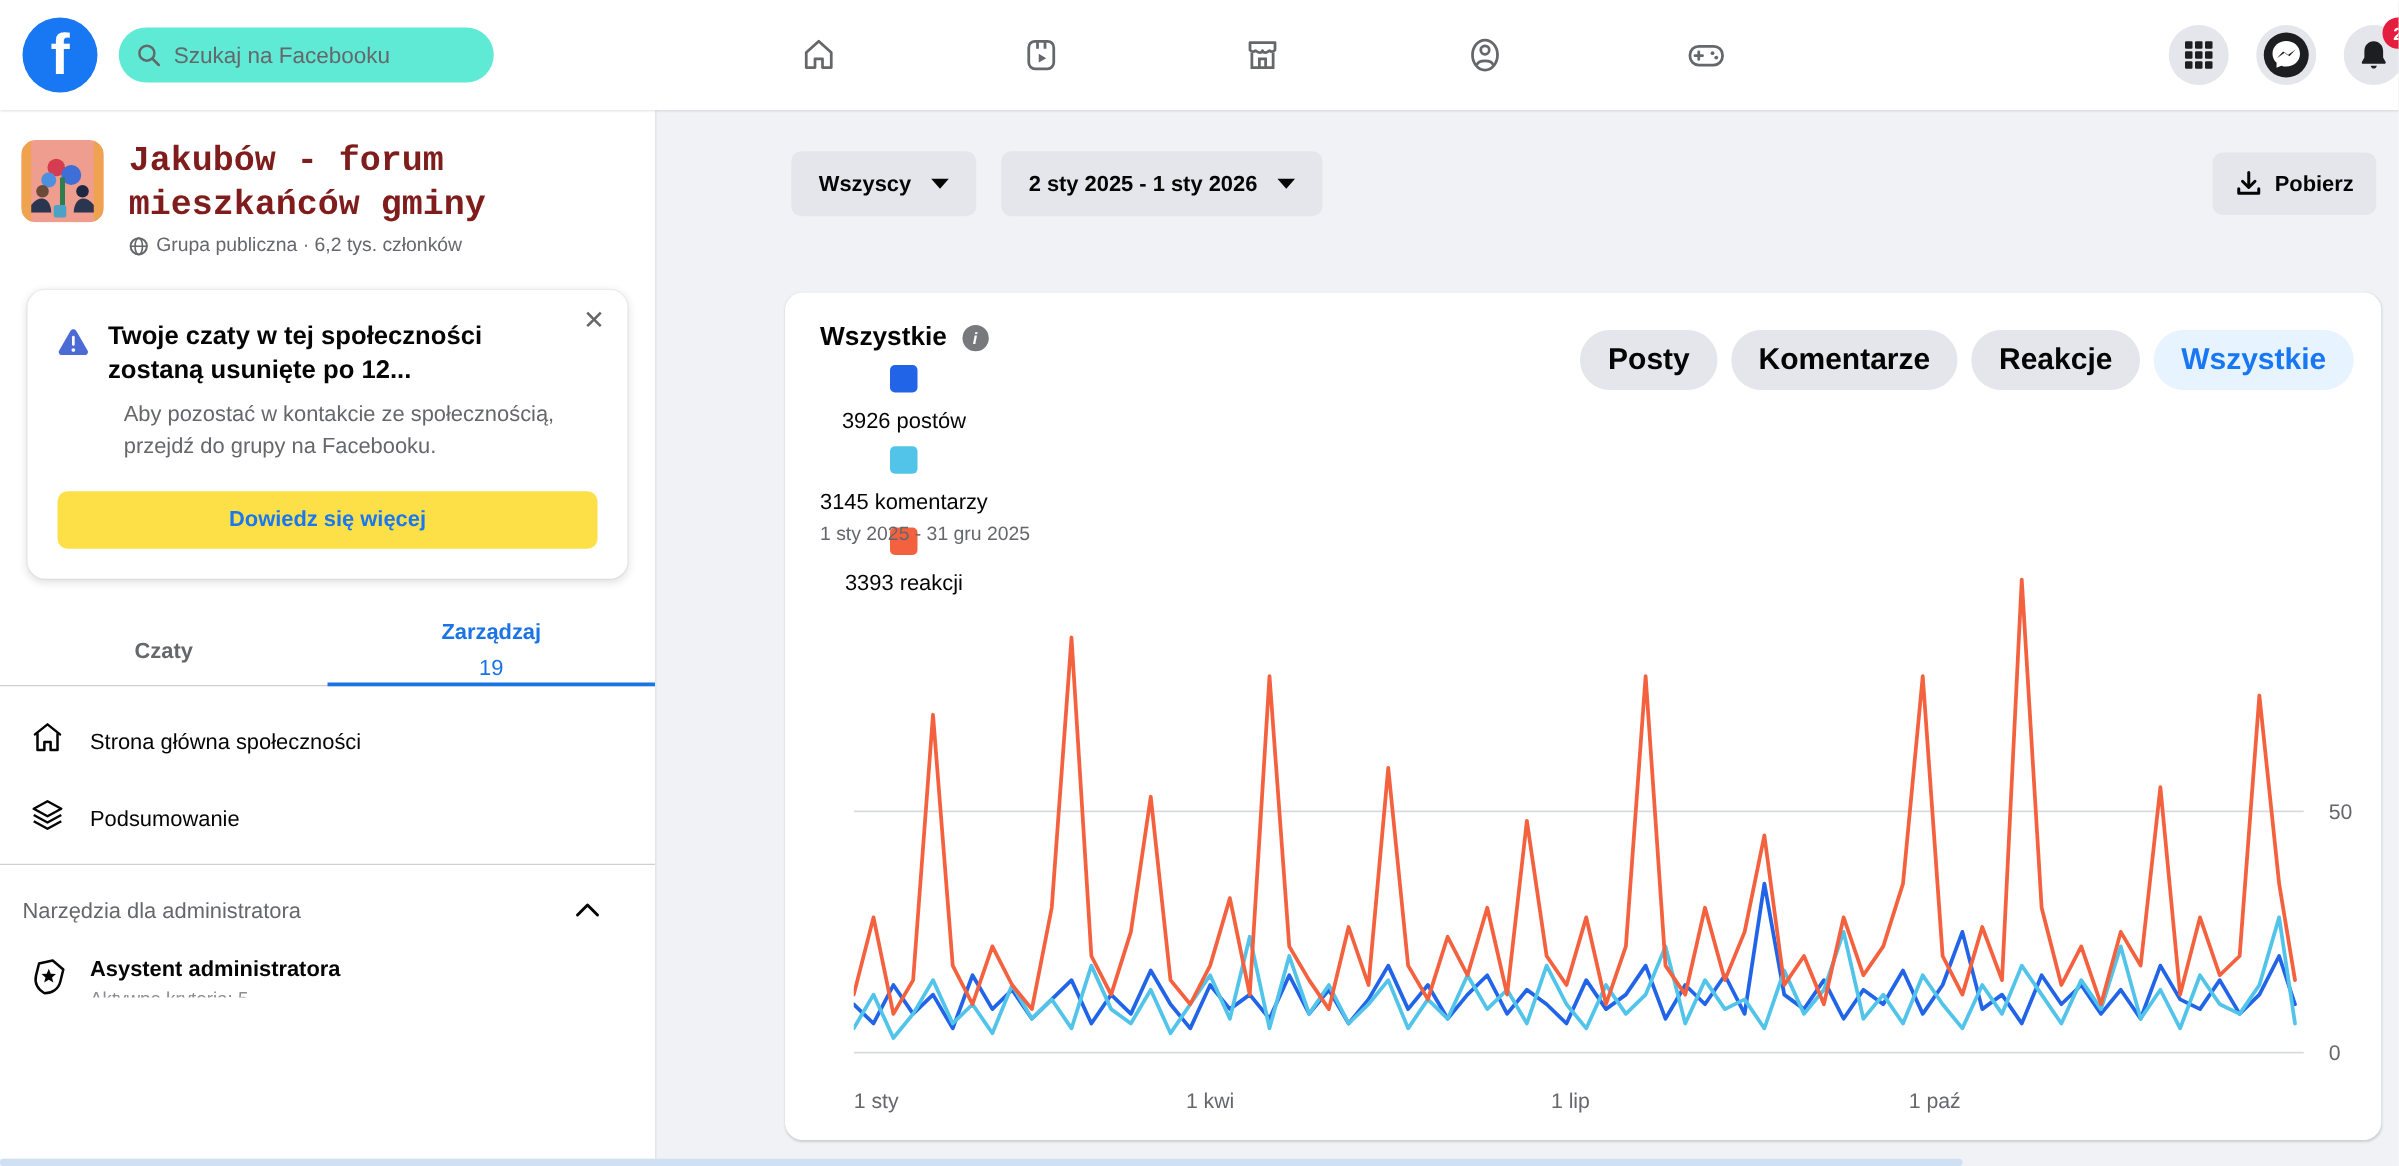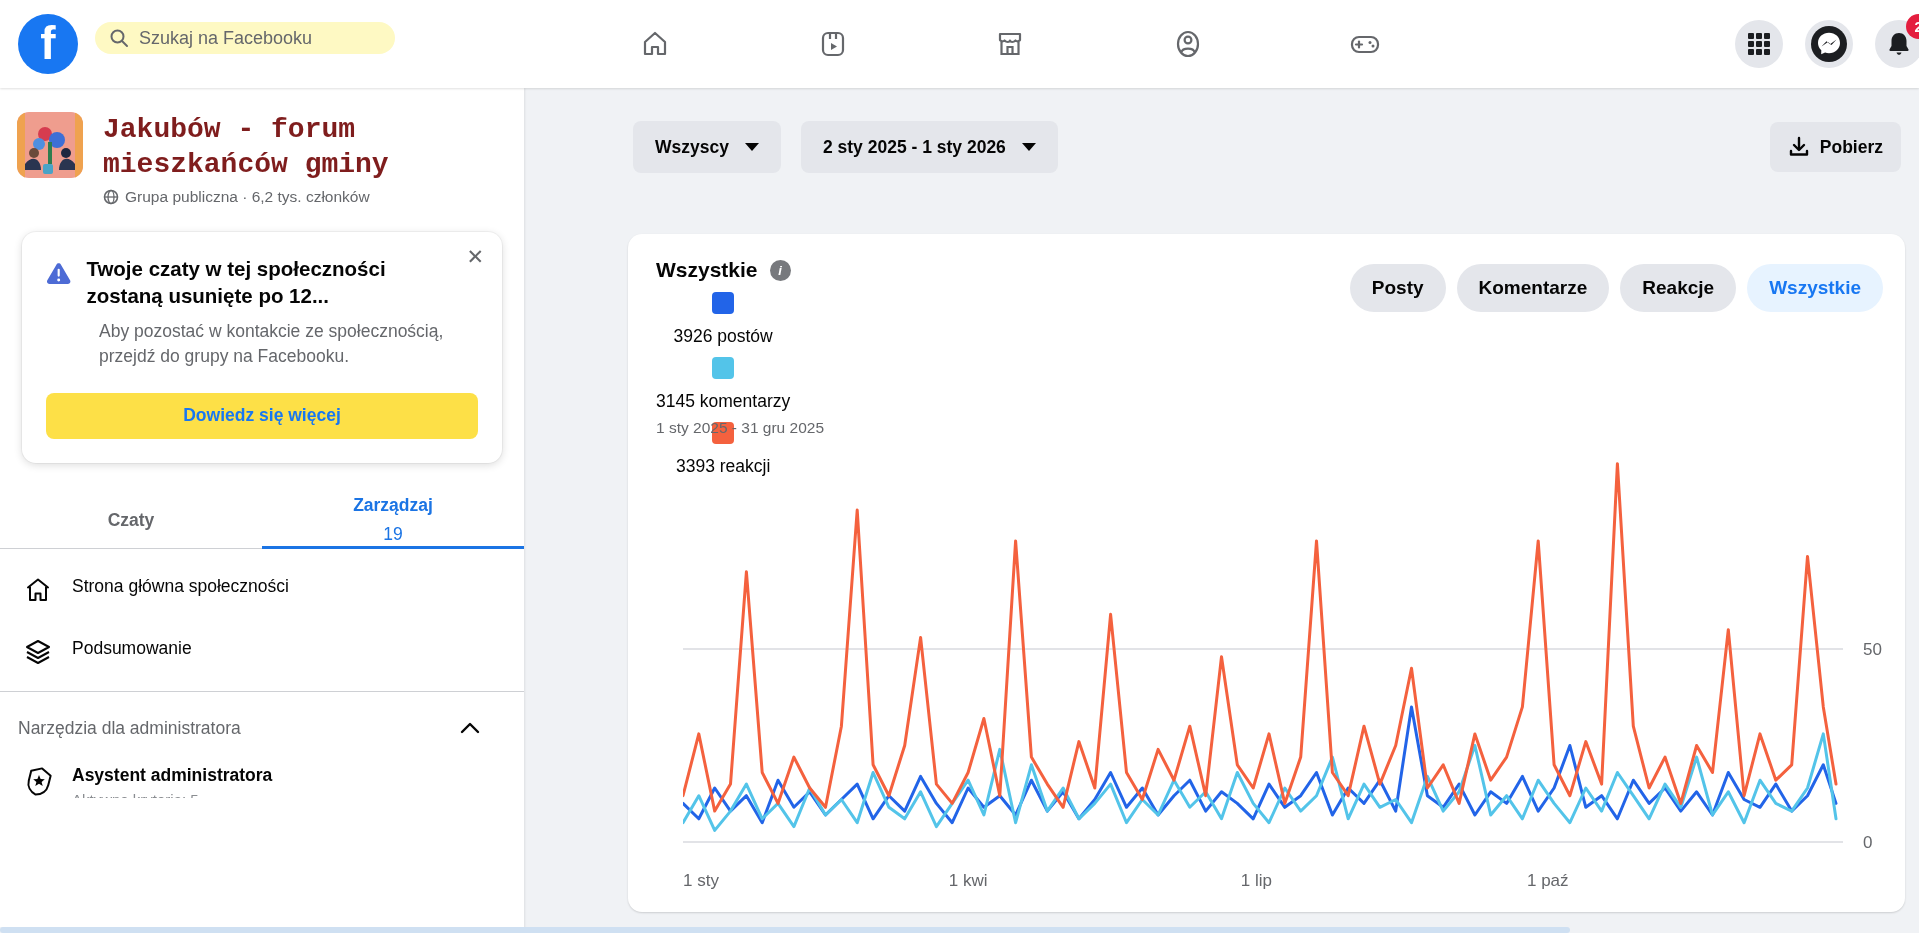--- a/index.html
+++ b/index.html
@@ -4,22 +4,22 @@
 <style>
   * { margin:0; padding:0; box-sizing:border-box; }
   html,body { width:1919px; height:933px; font-family:"Liberation Sans", sans-serif; }
   #app { position:relative; width:1919px; height:933px; background:#f0f2f5; overflow:hidden; }
 
   
   .topbar { position:absolute; top:0; left:0; width:1919px; height:88px; background:#fff;
             box-shadow:0 1px 2px rgba(0,0,0,.12); z-index:30; }
   .fb-logo { position:absolute; left:18px; top:14px; width:60px; height:60px; border-radius:50%;
              background:#1877f2; color:#fff; font-size:46px; font-weight:bold; text-align:center; line-height:58px; }
-  .search-pill { position:absolute; left:95px; top:22px; width:300px; height:32px; border-radius:22px;
-                 background:#fef9c3; display:flex; align-items:center; padding:0 14px; gap:10px; }
+  .search-pill { position:absolute; left:95px; top:22px; width:300px; height:44px; border-radius:22px;
+                 background:#5eead4; display:flex; align-items:center; padding:0 14px; gap:10px; }
   .search-pill span { color:#65676b; font-size:18px; }
   .nav-center { position:absolute; left:615px; top:0; width:790px; height:88px; display:flex;
                 justify-content:space-between; align-items:center; }
   .nav-item { width:80px; height:88px; display:flex; align-items:center; justify-content:center; cursor:pointer; }
   .tb-right { position:absolute; right:-4px; top:20px; display:flex; gap:22px; }
   .tb-circle { width:48px; height:48px; border-radius:50%; background:#e4e6eb; display:flex;
                align-items:center; justify-content:center; position:relative; }
   .notif-badge { position:absolute; top:-6px; right:-8px; min-width:25px; height:25px; border-radius:13px;
                  background:#e41e3f; color:#fff; font-size:14px; font-weight:bold; display:flex;
                  align-items:center; justify-content:center; }
@@ -42,21 +42,21 @@
                color:#1877f2; font-size:17.5px; font-weight:bold; font-family:inherit; cursor:pointer; }
 
   .side-tabs { margin-top:30px; display:flex; height:56px; border-bottom:1px solid #ced0d4; }
   .side-tab { flex:1; display:flex; align-items:center; justify-content:center; gap:8px;
               font-size:17.5px; font-weight:bold; color:#65676b; position:relative; cursor:pointer; }
   .side-tab.active { color:#1b74e4;flex-direction:column; }
   .side-tab.active::after { content:""; position:absolute; left:0; right:0; bottom:-1px; height:3px; background:#1b74e4; }
   .side-tab .tab-badge { font-weight:normal; }
 
   .menu { padding-top:10px; }
-  .menu-item { display:flex; align-items:flex-start; gap:20px; padding:17px 20px 17px 24px; cursor:pointer; }
+  .menu-item { display:flex; align-items:flex-end; gap:20px; padding:17px 20px 17px 24px; cursor:pointer; }
   .menu-item span.lbl { font-size:17.5px; color:#050505; }
   .side-divider { height:1px; background:#ced0d4; margin:8px 0; }
   .section-head { display:flex; align-items:center; justify-content:space-between; padding:18px 44px 14px 18px; }
   .section-head .txt { font-size:17.5px; color:#65676b; }
   .admin-item { display:flex; gap:18px; padding:12px 36px 0 24px; cursor:pointer; }
   .admin-item .lbl { font-size:17.5px; font-weight:bold; color:#050505; }
   .admin-sub { font-size:15px; color:#8a8d91; margin-top:5px; height:7px; overflow:hidden; }
 
   
   .main { position:absolute; top:88px; left:524px; right:0; bottom:0; }
@@ -75,21 +75,21 @@
   .card-title { font-size:21px; font-weight:bold; color:#050505; }
   .info-circle { width:21px; height:21px; border-radius:50%; background:#77797d; color:#fff; font-size:13px;
                  font-weight:bold; font-style:italic; display:flex; align-items:center; justify-content:center; cursor:pointer; }
   .legend { position:absolute; top:58px; left:28px; display:flex; flex-direction:column; gap:10px; }
   .legend-row { display:flex; align-items:center; gap:12px;flex-direction:column; }
   .legend-swatch { width:22px; height:22px; border-radius:4px; }
   .legend-label { font-size:17.5px; color:#050505; }
   .card-sub { position:absolute; top:185px; left:28px; font-size:15.5px; color:#65676b; }
   .metric-tabs { position:absolute; top:30px; right:22px; display:flex; gap:11px; }
   .metric-tab { height:48px; border-radius:24px; background:#e4e6eb; display:flex; align-items:center;
-                padding:0 22px; font-size:19px; font-weight:bold; color:#050505; cursor:pointer; }
+                padding:0 22px; font-size:24px; font-weight:bold; color:#050505; cursor:pointer; }
   .metric-tab.active { background:#e7f3ff; color:#1877f2; }
   #chart-svg { position:absolute; left:55px; top:212px; }
 
   .bottom-scrollbar { position:absolute; left:0; bottom:0; width:1919px; height:6px; background:#f0f2f5; z-index:40; }
   .bottom-scrollbar .thumb { position:absolute; left:0; top:0; height:6px; width:1570px; background:#cfe0f2; border-radius:3px; }
 
   svg.icon { display:block; }
 </style>
 </head>
 <body>

